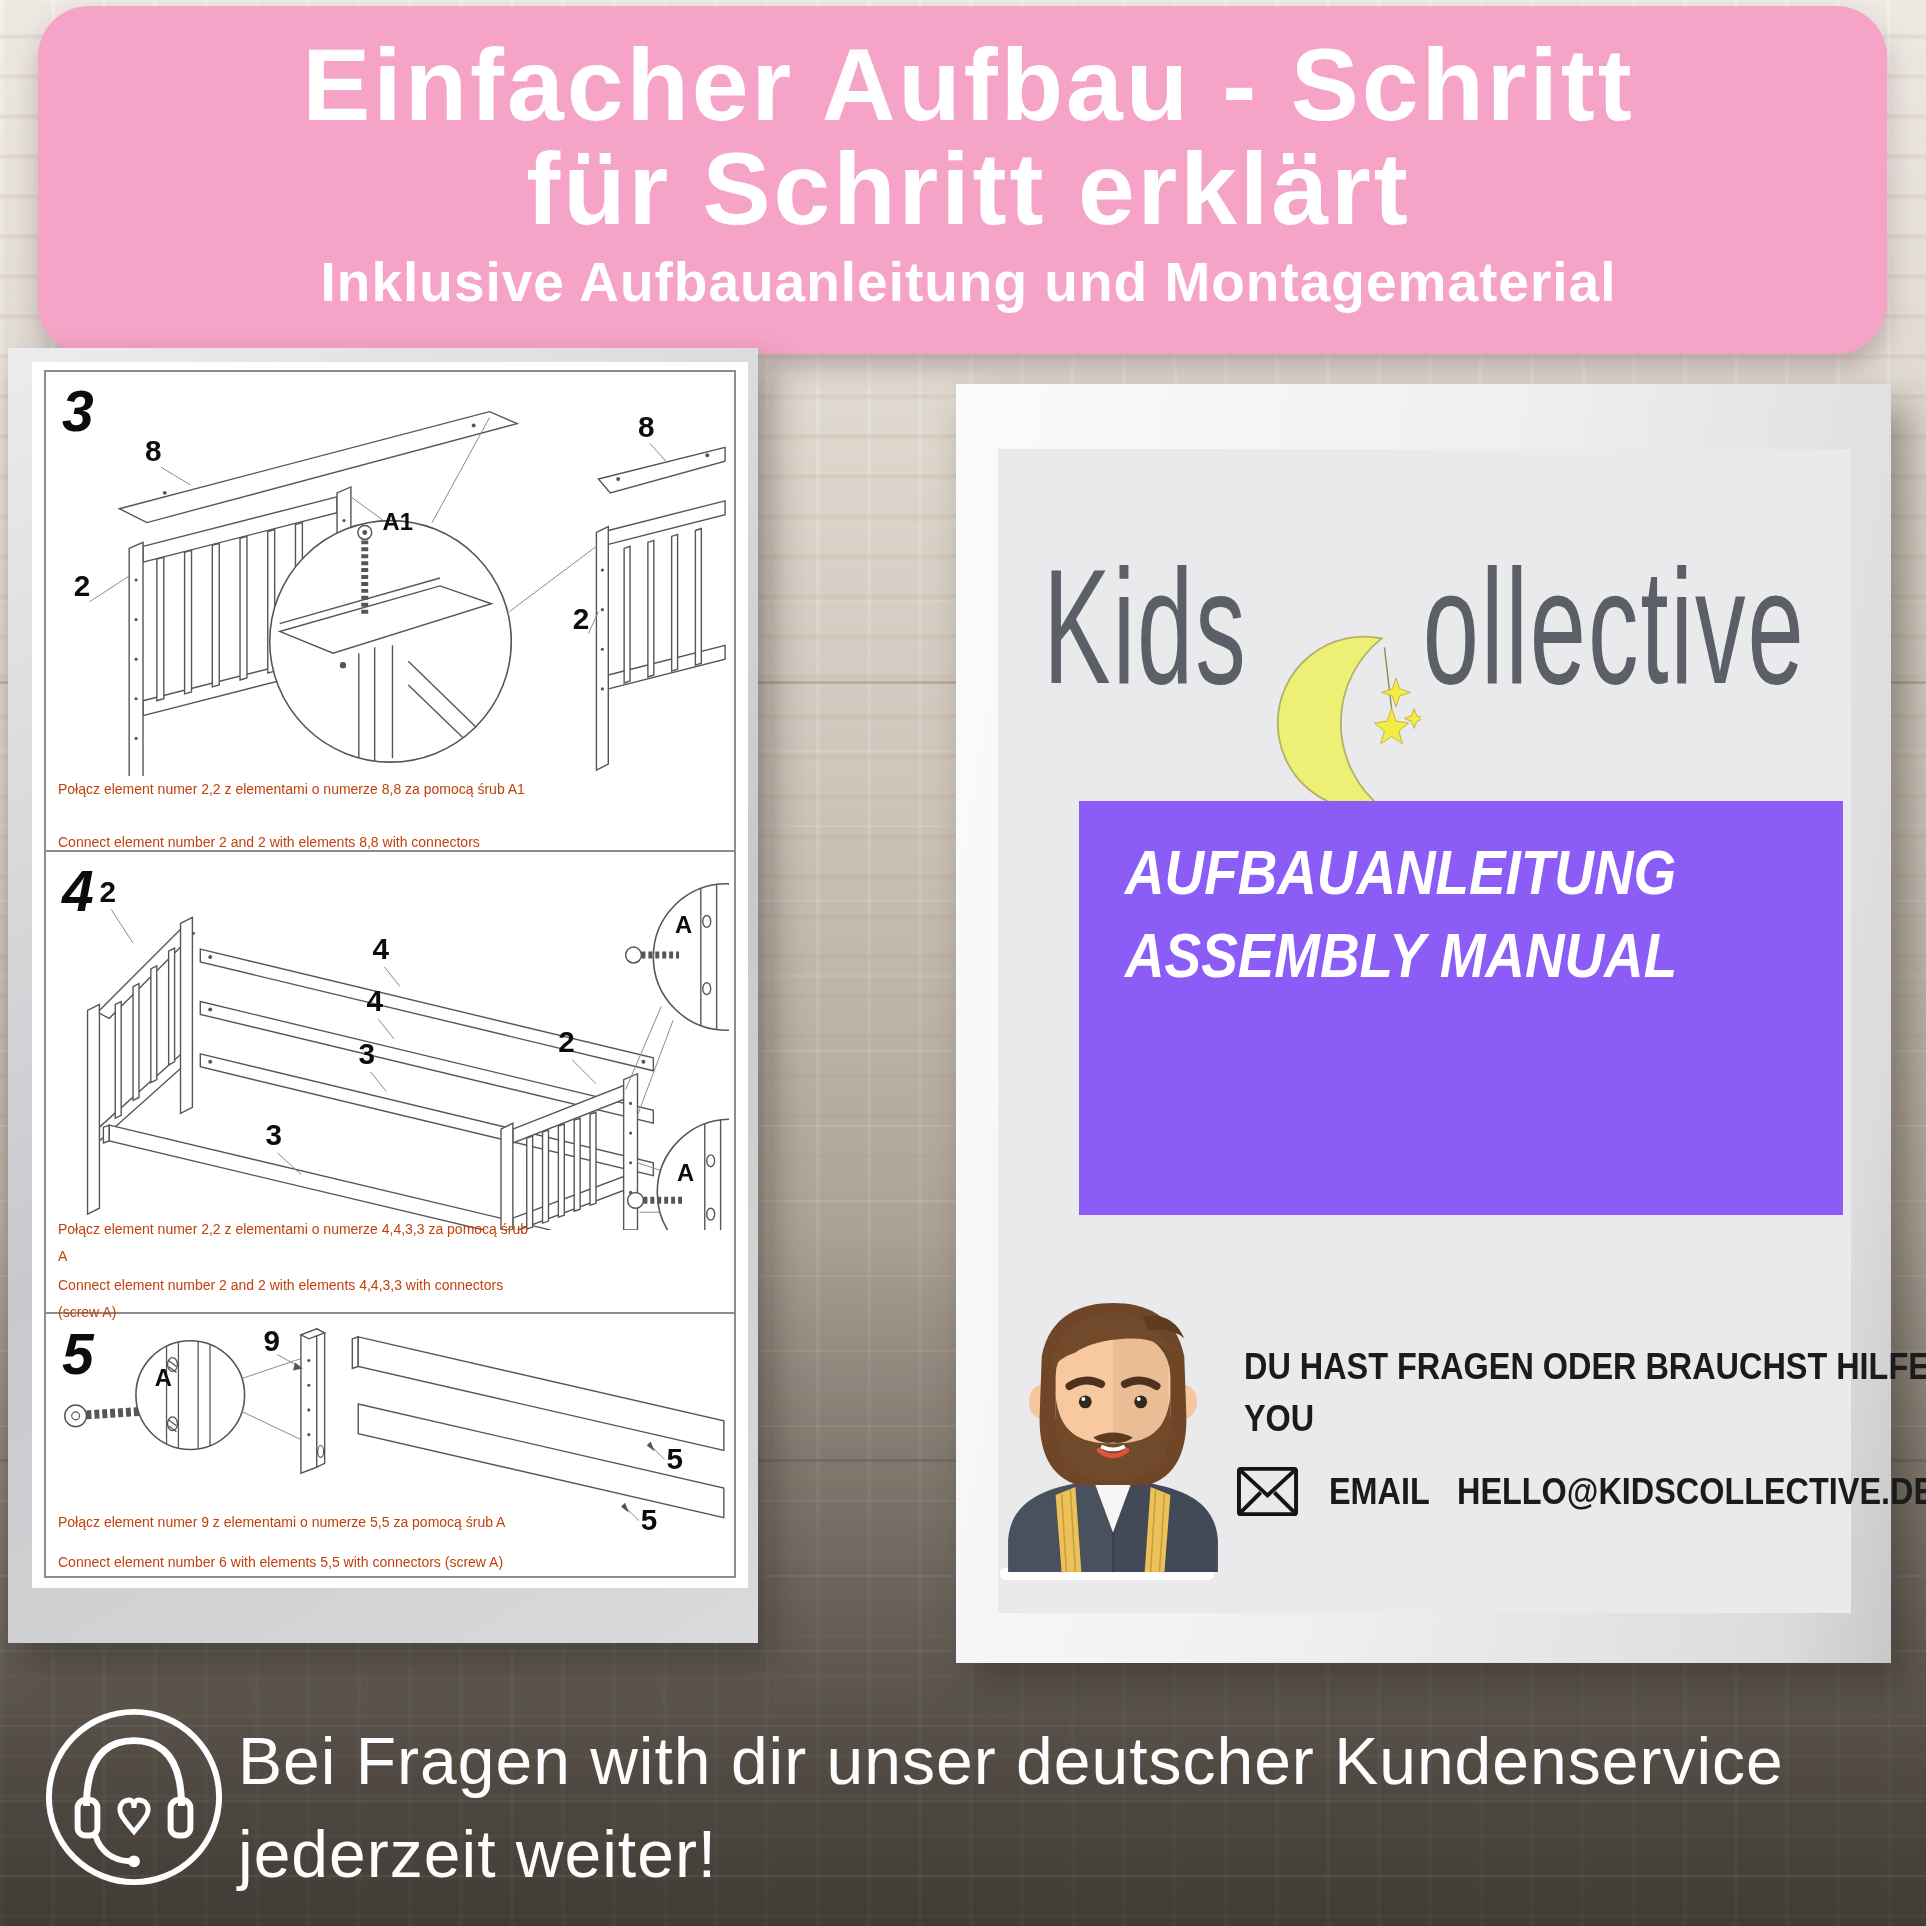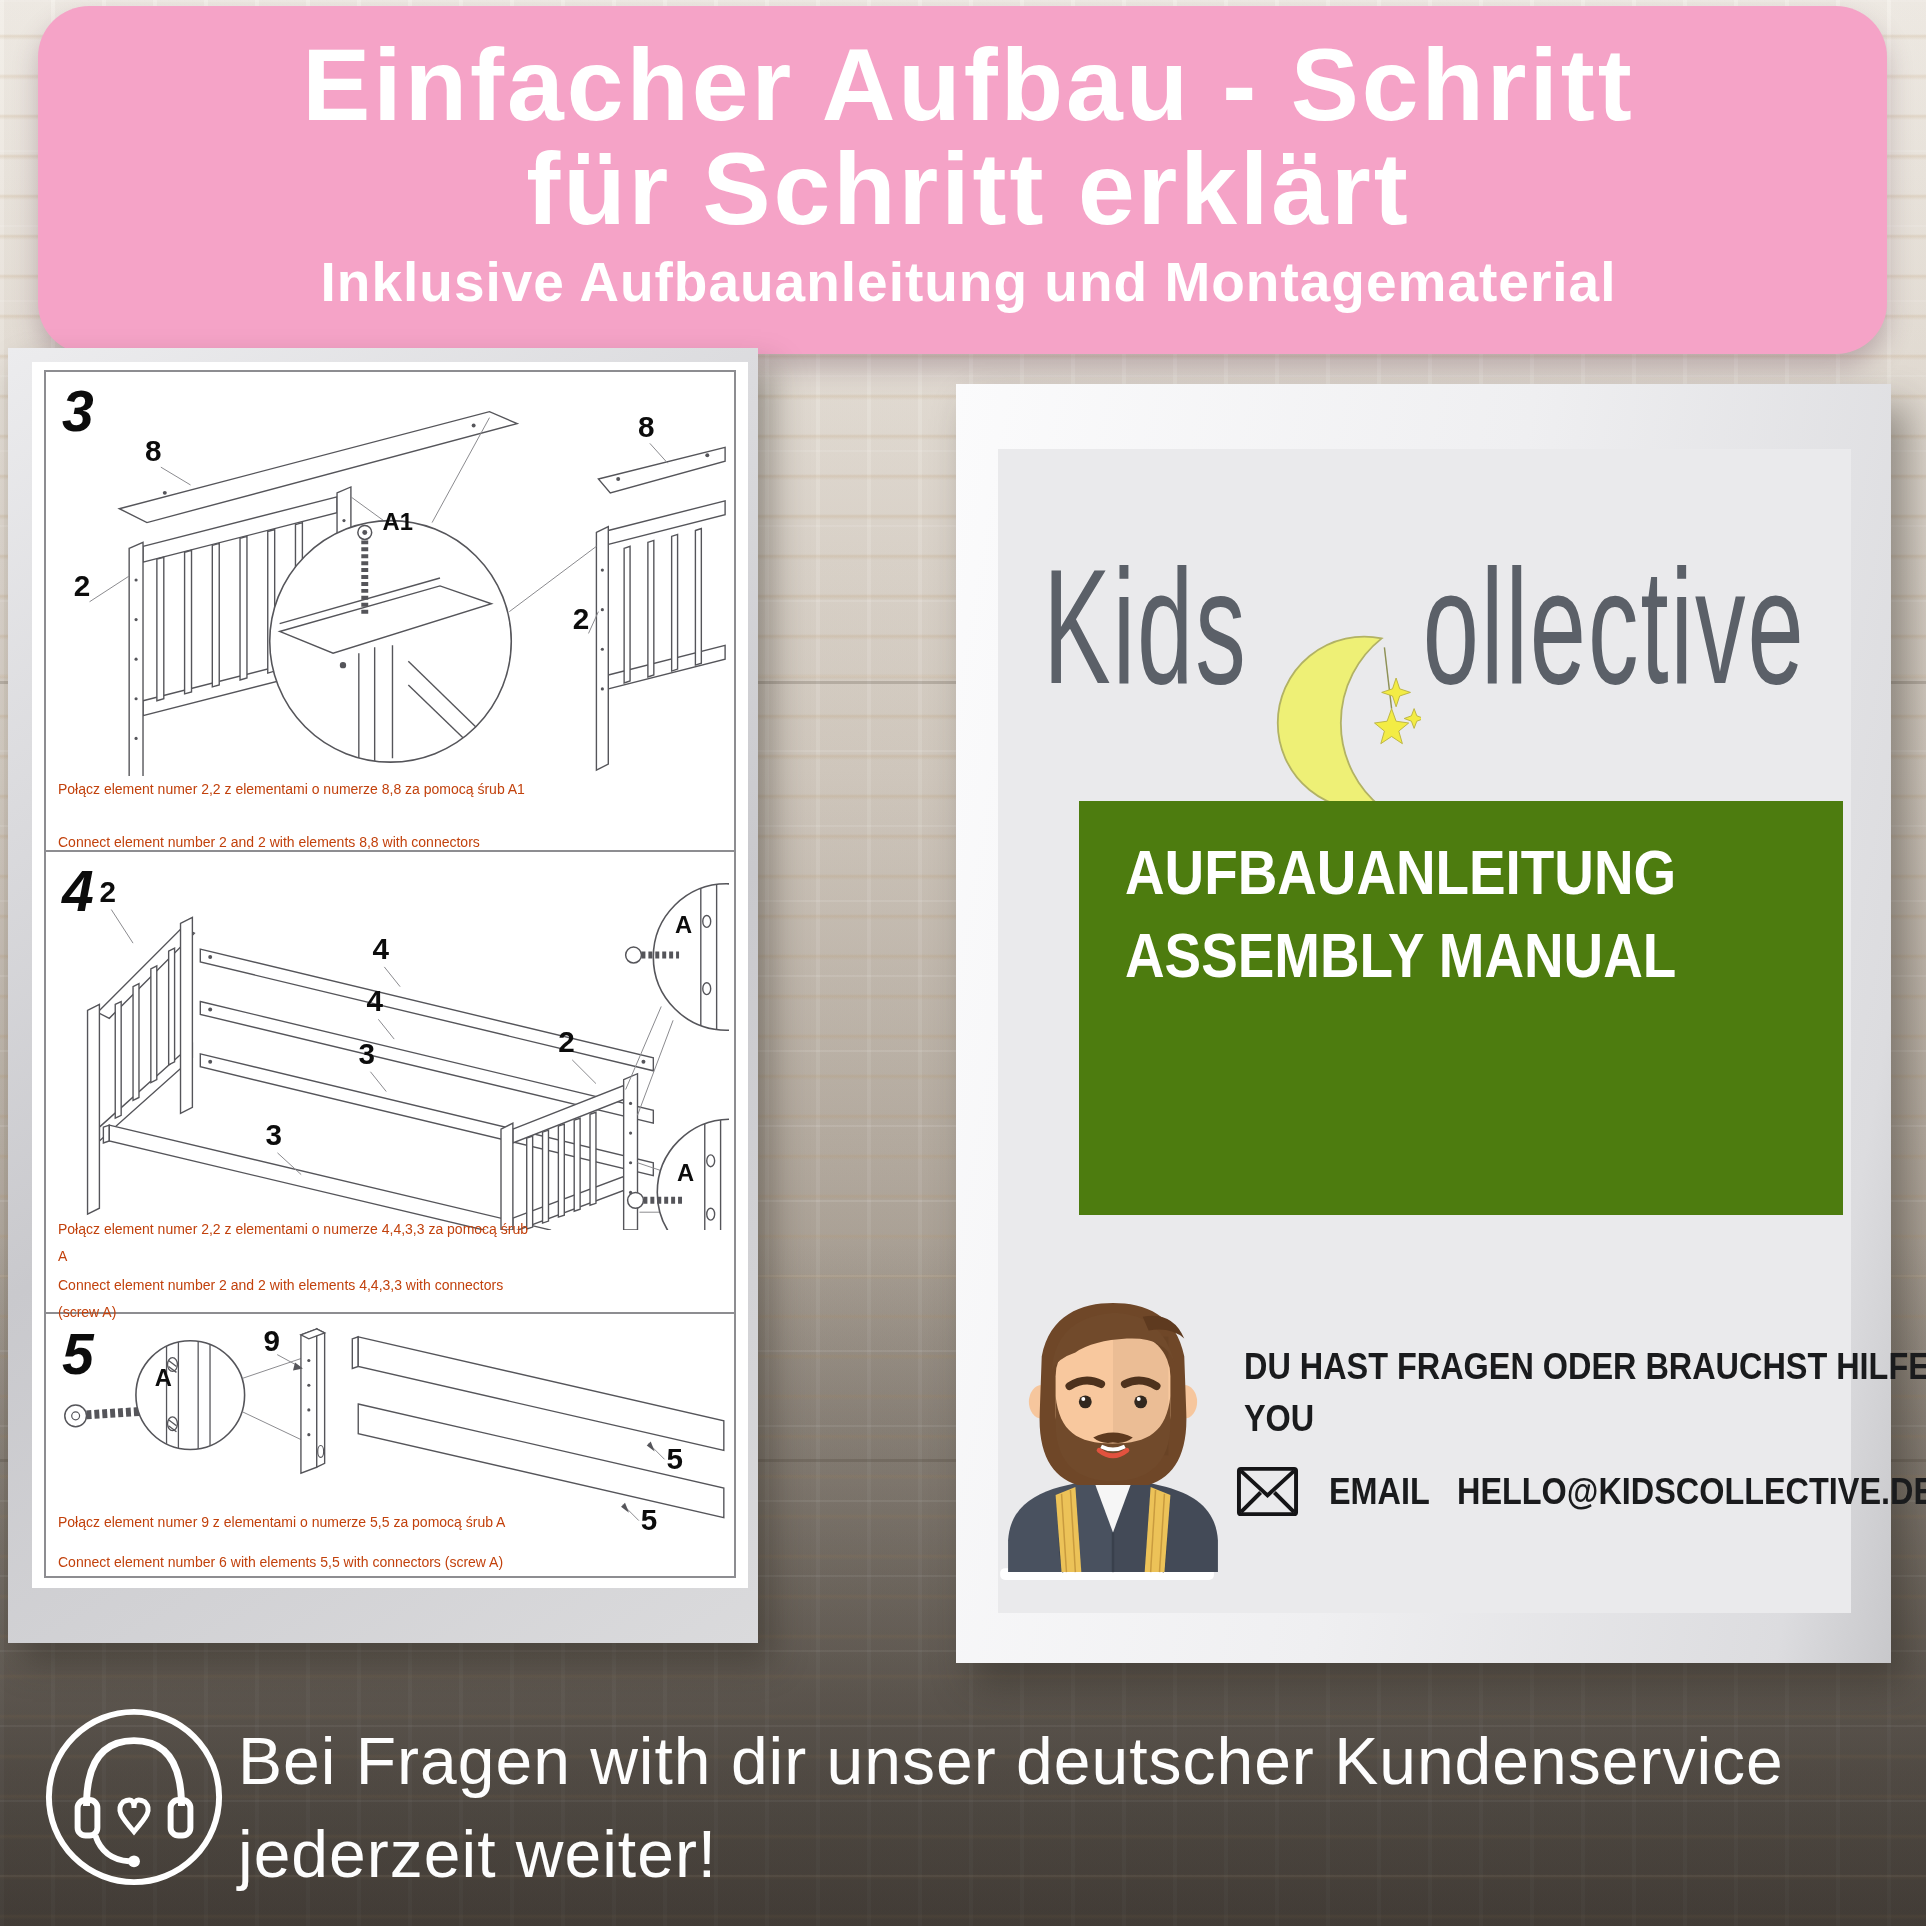--- a/index.html
+++ b/index.html
@@ -46,22 +46,22 @@
      background:linear-gradient(100deg,#fbfbfc 0%,#efeff1 50%,#dcdcdf 90%,#c8c8cb 100%);
      box-shadow:16px 22px 36px rgba(40,35,28,0.42);}
   .cover-inner{position:absolute;left:42px;top:65px;right:40px;bottom:50px;background:#eaeaec;}
 
   .brand{position:absolute;left:0;right:0;top:156px;height:248px;display:flex;
          align-items:flex-start;justify-content:center;}
   .brand .w{display:inline-block;font-size:101px;font-weight:normal;color:#5b6068;
             letter-spacing:2px;transform:scaleY(1.62);transform-origin:center bottom;}
   .brand .moon-wrap{width:147px;height:216px;margin:0 2px 0 26px;transform:translateY(10px);}
 
-  .bluebox{position:absolute;left:81px;right:8px;top:352px;height:414px;background:#4d7c0f;
-           color:#ffffff;box-sizing:border-box;padding:30px 0 0 46px;}
+  .bluebox{position:absolute;left:81px;right:8px;top:352px;height:414px;background:#8b5cf6;
+           color:#ffffff;box-sizing:border-box;padding:30px 0 0 46px;font-style:italic;}
   .bluebox .bl{display:inline-block;font-size:63px;font-weight:bold;line-height:83px;
                transform:scaleX(0.87);transform-origin:left center;white-space:nowrap;}
 
   .contact{position:absolute;left:0;right:0;top:838px;height:327px;}
   .avatar{position:absolute;left:0;top:6px;width:230px;height:289px;}
   .ctext{position:absolute;color:#1a1b1d;font-weight:bold;white-space:nowrap;
          transform:scaleX(0.9);transform-origin:left top;}
   .q1{left:246px;top:59px;font-size:36px;}
   .q2{left:246px;top:111px;font-size:36px;}
   .env{position:absolute;left:238px;top:178px;width:63px;height:53px;}

